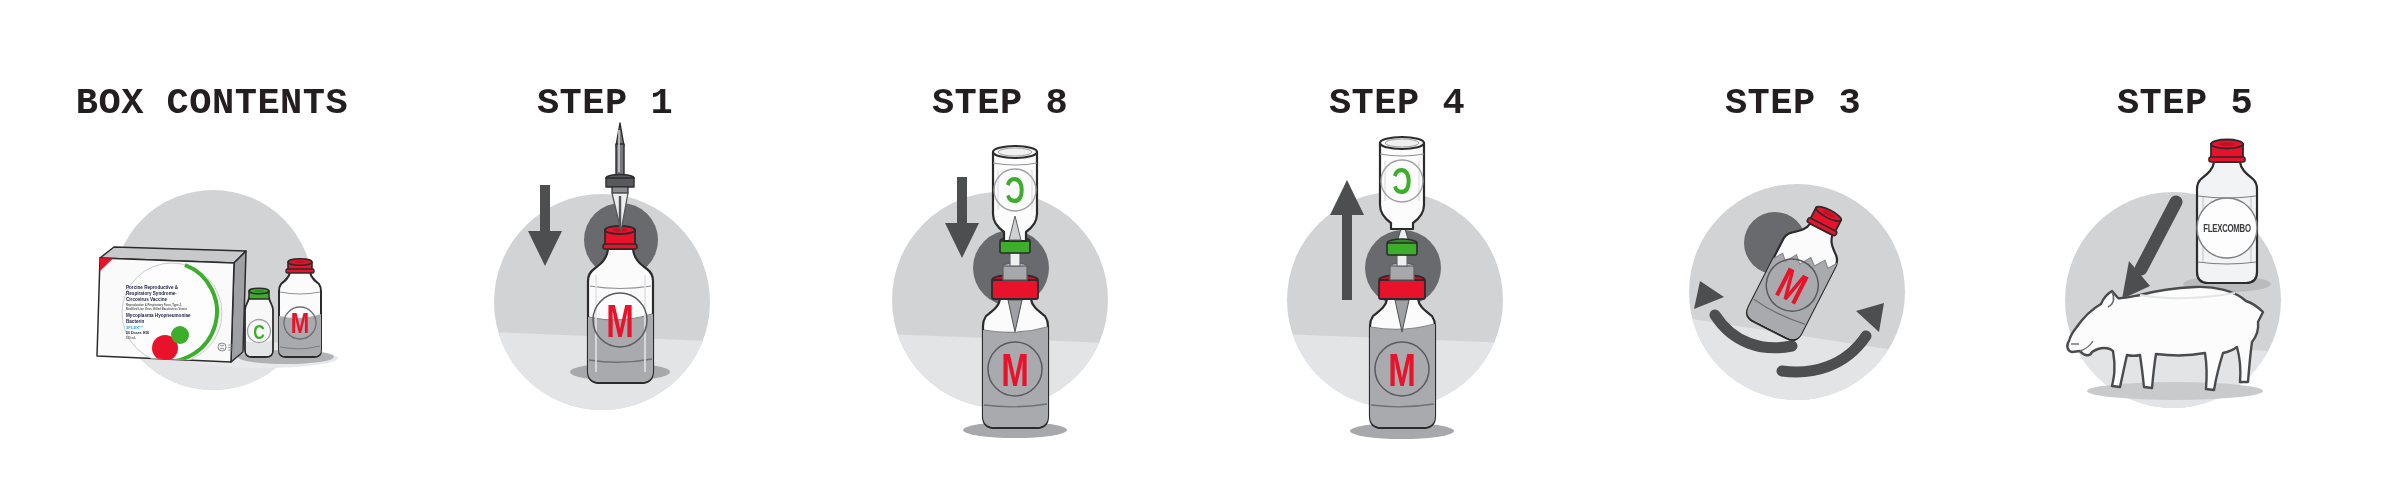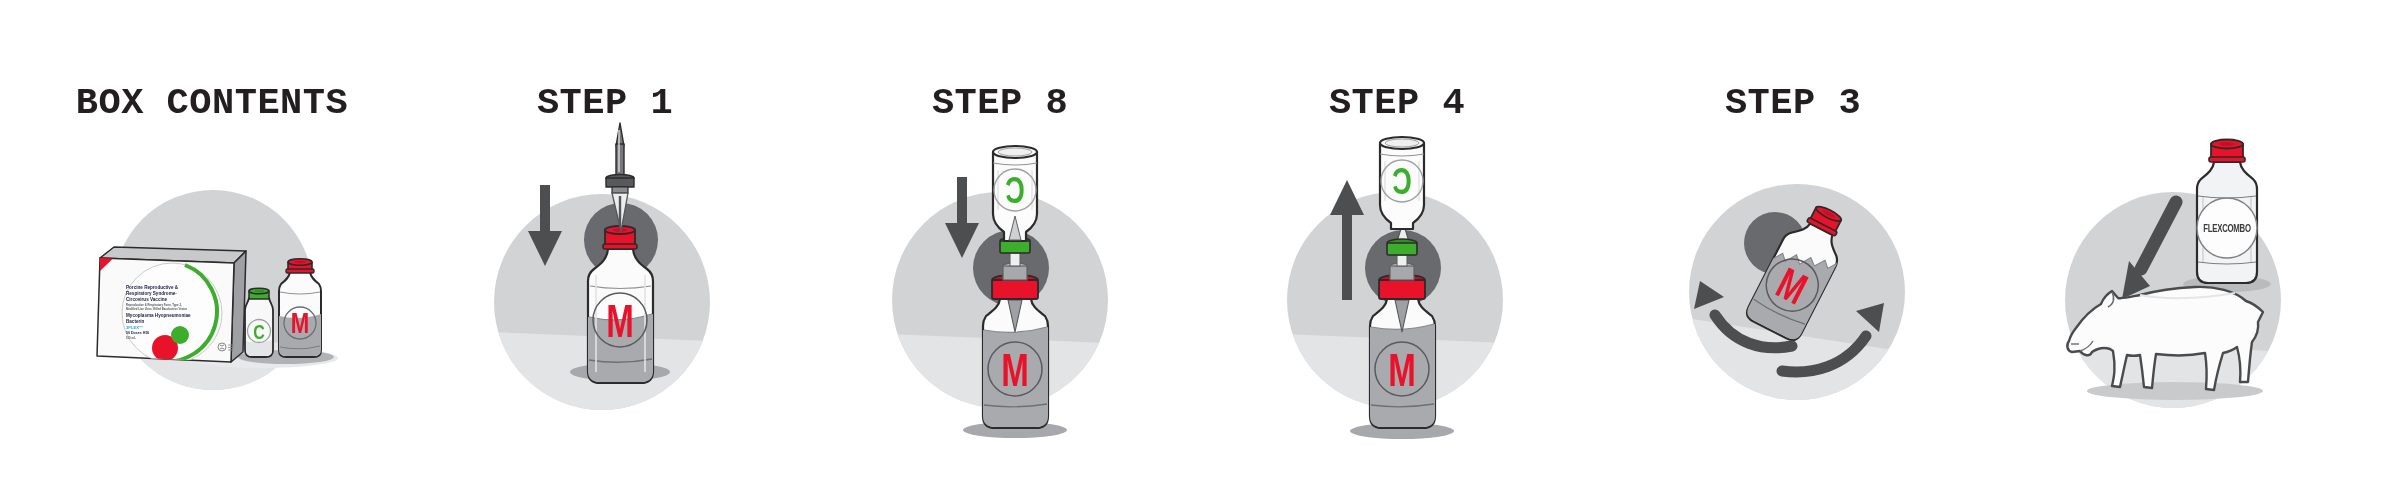--- a/index.html
+++ b/index.html
@@ -14,20 +14,21 @@
 </head>
 <body>
 
 <div class="canvas">
 
   <div class="heading" style="left:12px">BOX CONTENTS</div>
   <div class="heading" style="left:405px">STEP 1</div>
   <div class="heading" style="left:800px">STEP 8</div>
   <div class="heading" style="left:1197px">STEP 4</div>
   <div class="heading" style="left:1593px">STEP 3</div>
+  <div class="heading" style="left:1985px">STEP 5</div>
 
   <svg style="left:60px;top:150px" width="340" height="330" viewBox="60 150 340 330">
     <defs>
         <clipPath id="clip1">
           <circle cx="213" cy="290" r="100"></circle>
         </clipPath>
           <clipPath id="boxfront">
           <path d="M100 258 L234 263 L231 362 L97 356 Z"></path>
         </clipPath>
       </defs>

